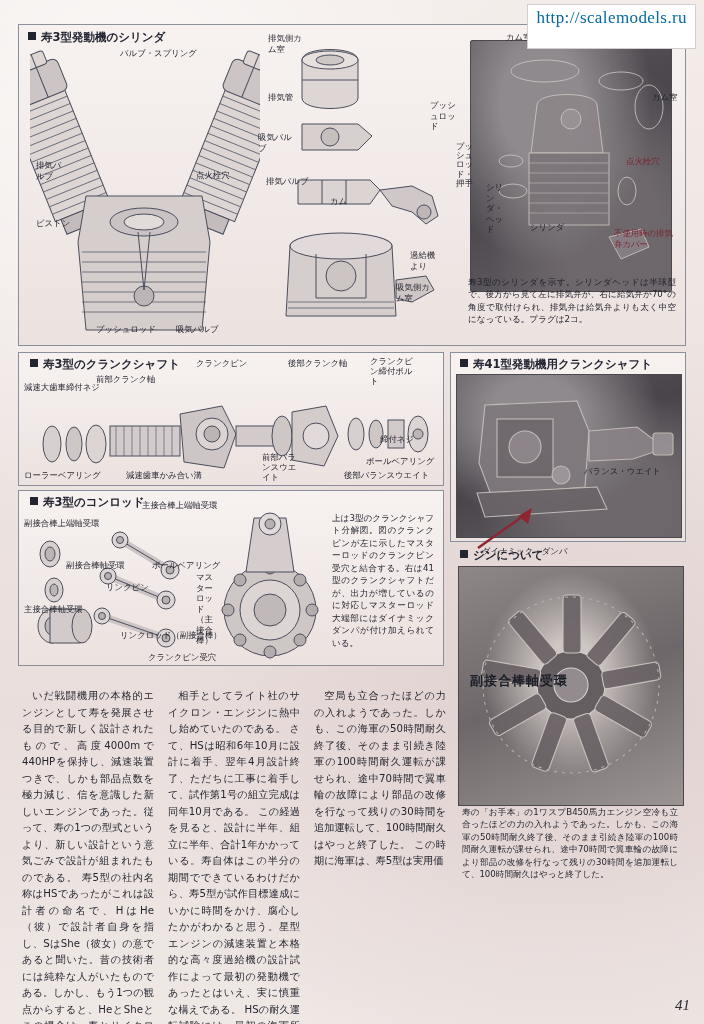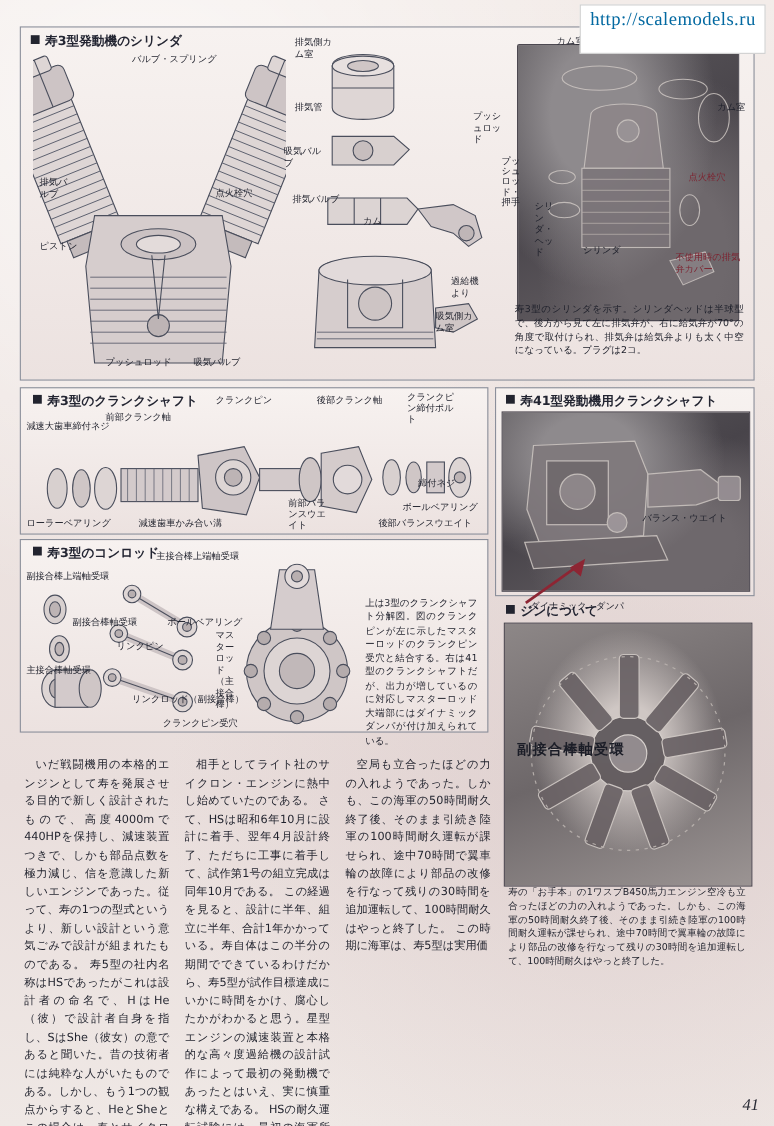--- a/index.html
+++ b/index.html
@@ -398,21 +398,21 @@
 <div class="lbl" style="left:142px;top:500px;">主接合棒上端軸受環</div>
 <div class="lbl" style="left:24px;top:518px;">副接合棒上端軸受環</div>
 <div class="lbl" style="left:66px;top:560px;">副接合棒軸受環</div>
 <div class="lbl" style="left:152px;top:560px;">ボールベアリング</div>
 <div class="lbl" style="left:106px;top:582px;">リンクピン</div>
 <div class="lbl" style="left:196px;top:572px;width:24px;white-space:normal;line-height:1.25;">マスターロッド（主接合棒）</div>
 <div class="lbl" style="left:24px;top:604px;">主接合棒軸受環</div>
 <div class="lbl" style="left:120px;top:630px;">リンクロッド（副接合棒）</div>
 <div class="lbl" style="left:148px;top:652px;">クランクピン受穴</div>
 
-<div class="cap" style="left:332px;top:512px;width:102px;margin-top:31px;">上は3型のクランクシャフト分解図。図のクランクピンが左に示したマスターロッドのクランクピン受穴と結合する。右は41型のクランクシャフトだが、出力が増しているのに対応しマスターロッド大端部にはダイナミックダンパが付け加えられている。</div>
+<div class="cap" style="left:332px;top:512px;width:102px;">上は3型のクランクシャフト分解図。図のクランクピンが左に示したマスターロッドのクランクピン受穴と結合する。右は41型のクランクシャフトだが、出力が増しているのに対応しマスターロッド大端部にはダイナミックダンパが付け加えられている。</div>
 
 <div class="box" style="left:450px;top:352px;width:236px;height:190px;"></div>
 <div class="boxtitle" style="left:460px;top:357px;">
   <span class="sq"></span><span>寿41型発動機用クランクシャフト</span>
 </div>
 
 <div class="photo" style="left:456px;top:374px;width:224px;height:162px;">
   <svg width="224" height="162" viewBox="0 0 224 162" style="opacity:.9">
     <g fill="none" stroke="#c9c2be" stroke-width="1.1">
       <path d="M28 30 L120 26 L132 56 L128 112 L34 120 L22 88 Z" fill="#7f787c"></path>

